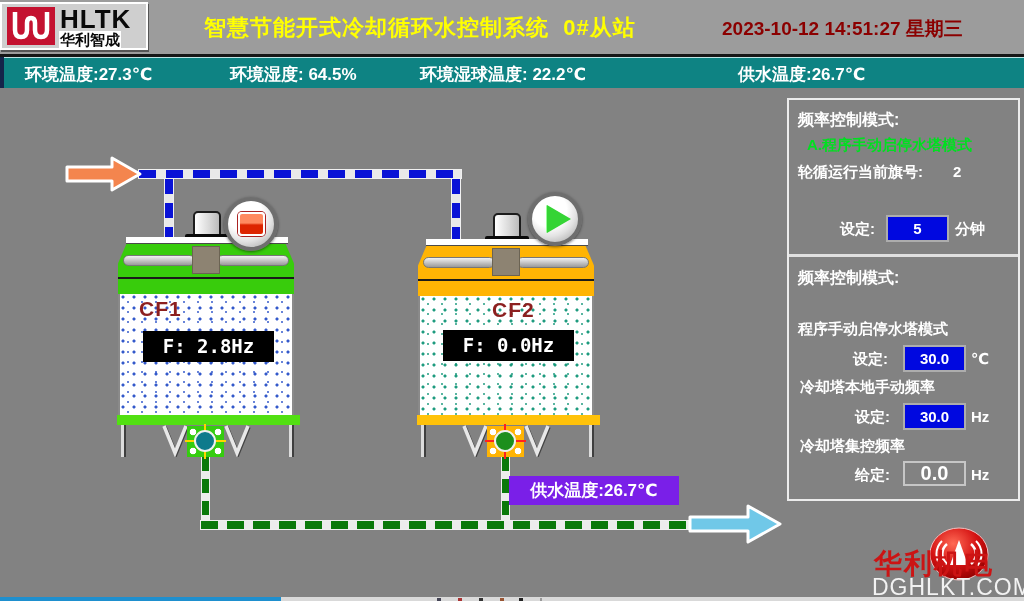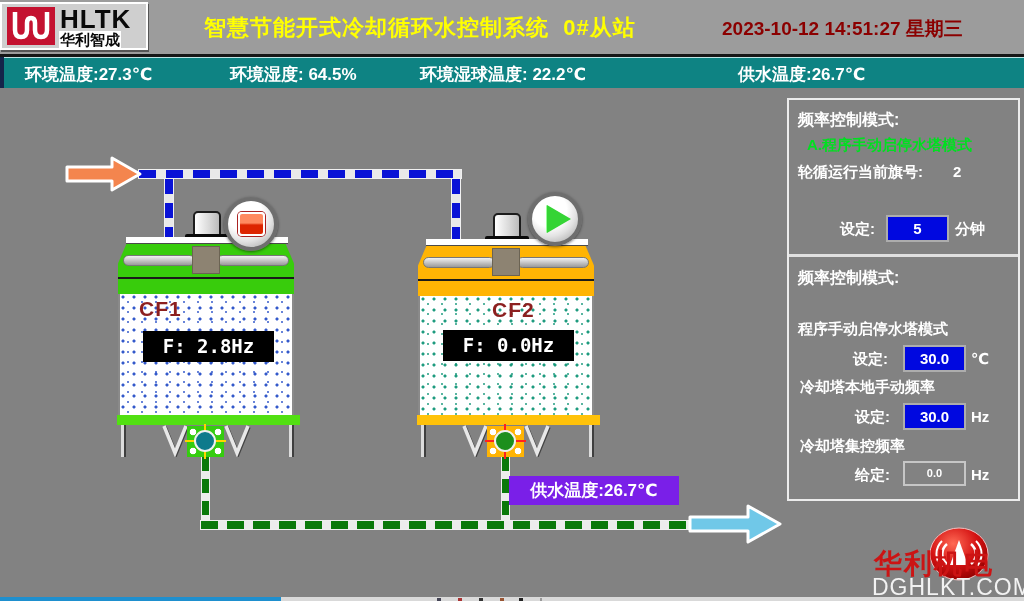--- a/index.html
+++ b/index.html
@@ -81,21 +81,21 @@
   .supply-tag { width:170px; height:29px; background:#7a1fe8; color:#fff; font-size:17px; font-weight:bold; text-align:center; line-height:29px; }
 
   
   .panel { left:787px; top:98px; width:233px; height:403px; border:2px solid #ececec; background:#828282; }
   .panel .divider { position:absolute; left:0; top:154px; width:229px; height:3px; background:#e0e0e0; }
   .p-title { position:absolute; font-size:16px; font-weight:bold; color:#ffffff; }
   .p-mode  { position:absolute; font-size:15px; font-weight:bold; color:#00e020; cursor:pointer; }
   .p-label { position:absolute; font-size:15px; font-weight:bold; color:#ffffff; }
   .p-value { position:absolute; font-size:15px; font-weight:bold; color:#ffffff; }
   .input-blue { position:absolute; width:63px; height:27px; background:#0008e0; border:2px solid #adadad; color:#fff; font-size:15px; font-weight:bold; text-align:center; line-height:23px; cursor:pointer; }
-  .input-gray { position:absolute; width:63px; height:25px; background:transparent; border:2px solid #c6c6c6; color:#fff; font-size:11px; font-weight:bold; text-align:center; line-height:21px; }
+  .input-gray { position:absolute; width:63px; height:25px; background:transparent; border:2px solid #c6c6c6; color:#fff; font-size:20px; font-weight:bold; text-align:center; line-height:21px; }
 
   
   .brand-text { left:874px; top:545px; font-size:28px; font-weight:bold; color:#cc1414; letter-spacing:2px; z-index:3; }
   .site-text { left:872px; top:574px; font-size:23px; color:#f2f2f2; letter-spacing:1px; z-index:3; }
 
   
   .sliver { top:597px; height:4px; }
   .mark { top:598px; height:3px; width:4px; }
 </style>
 </head>

